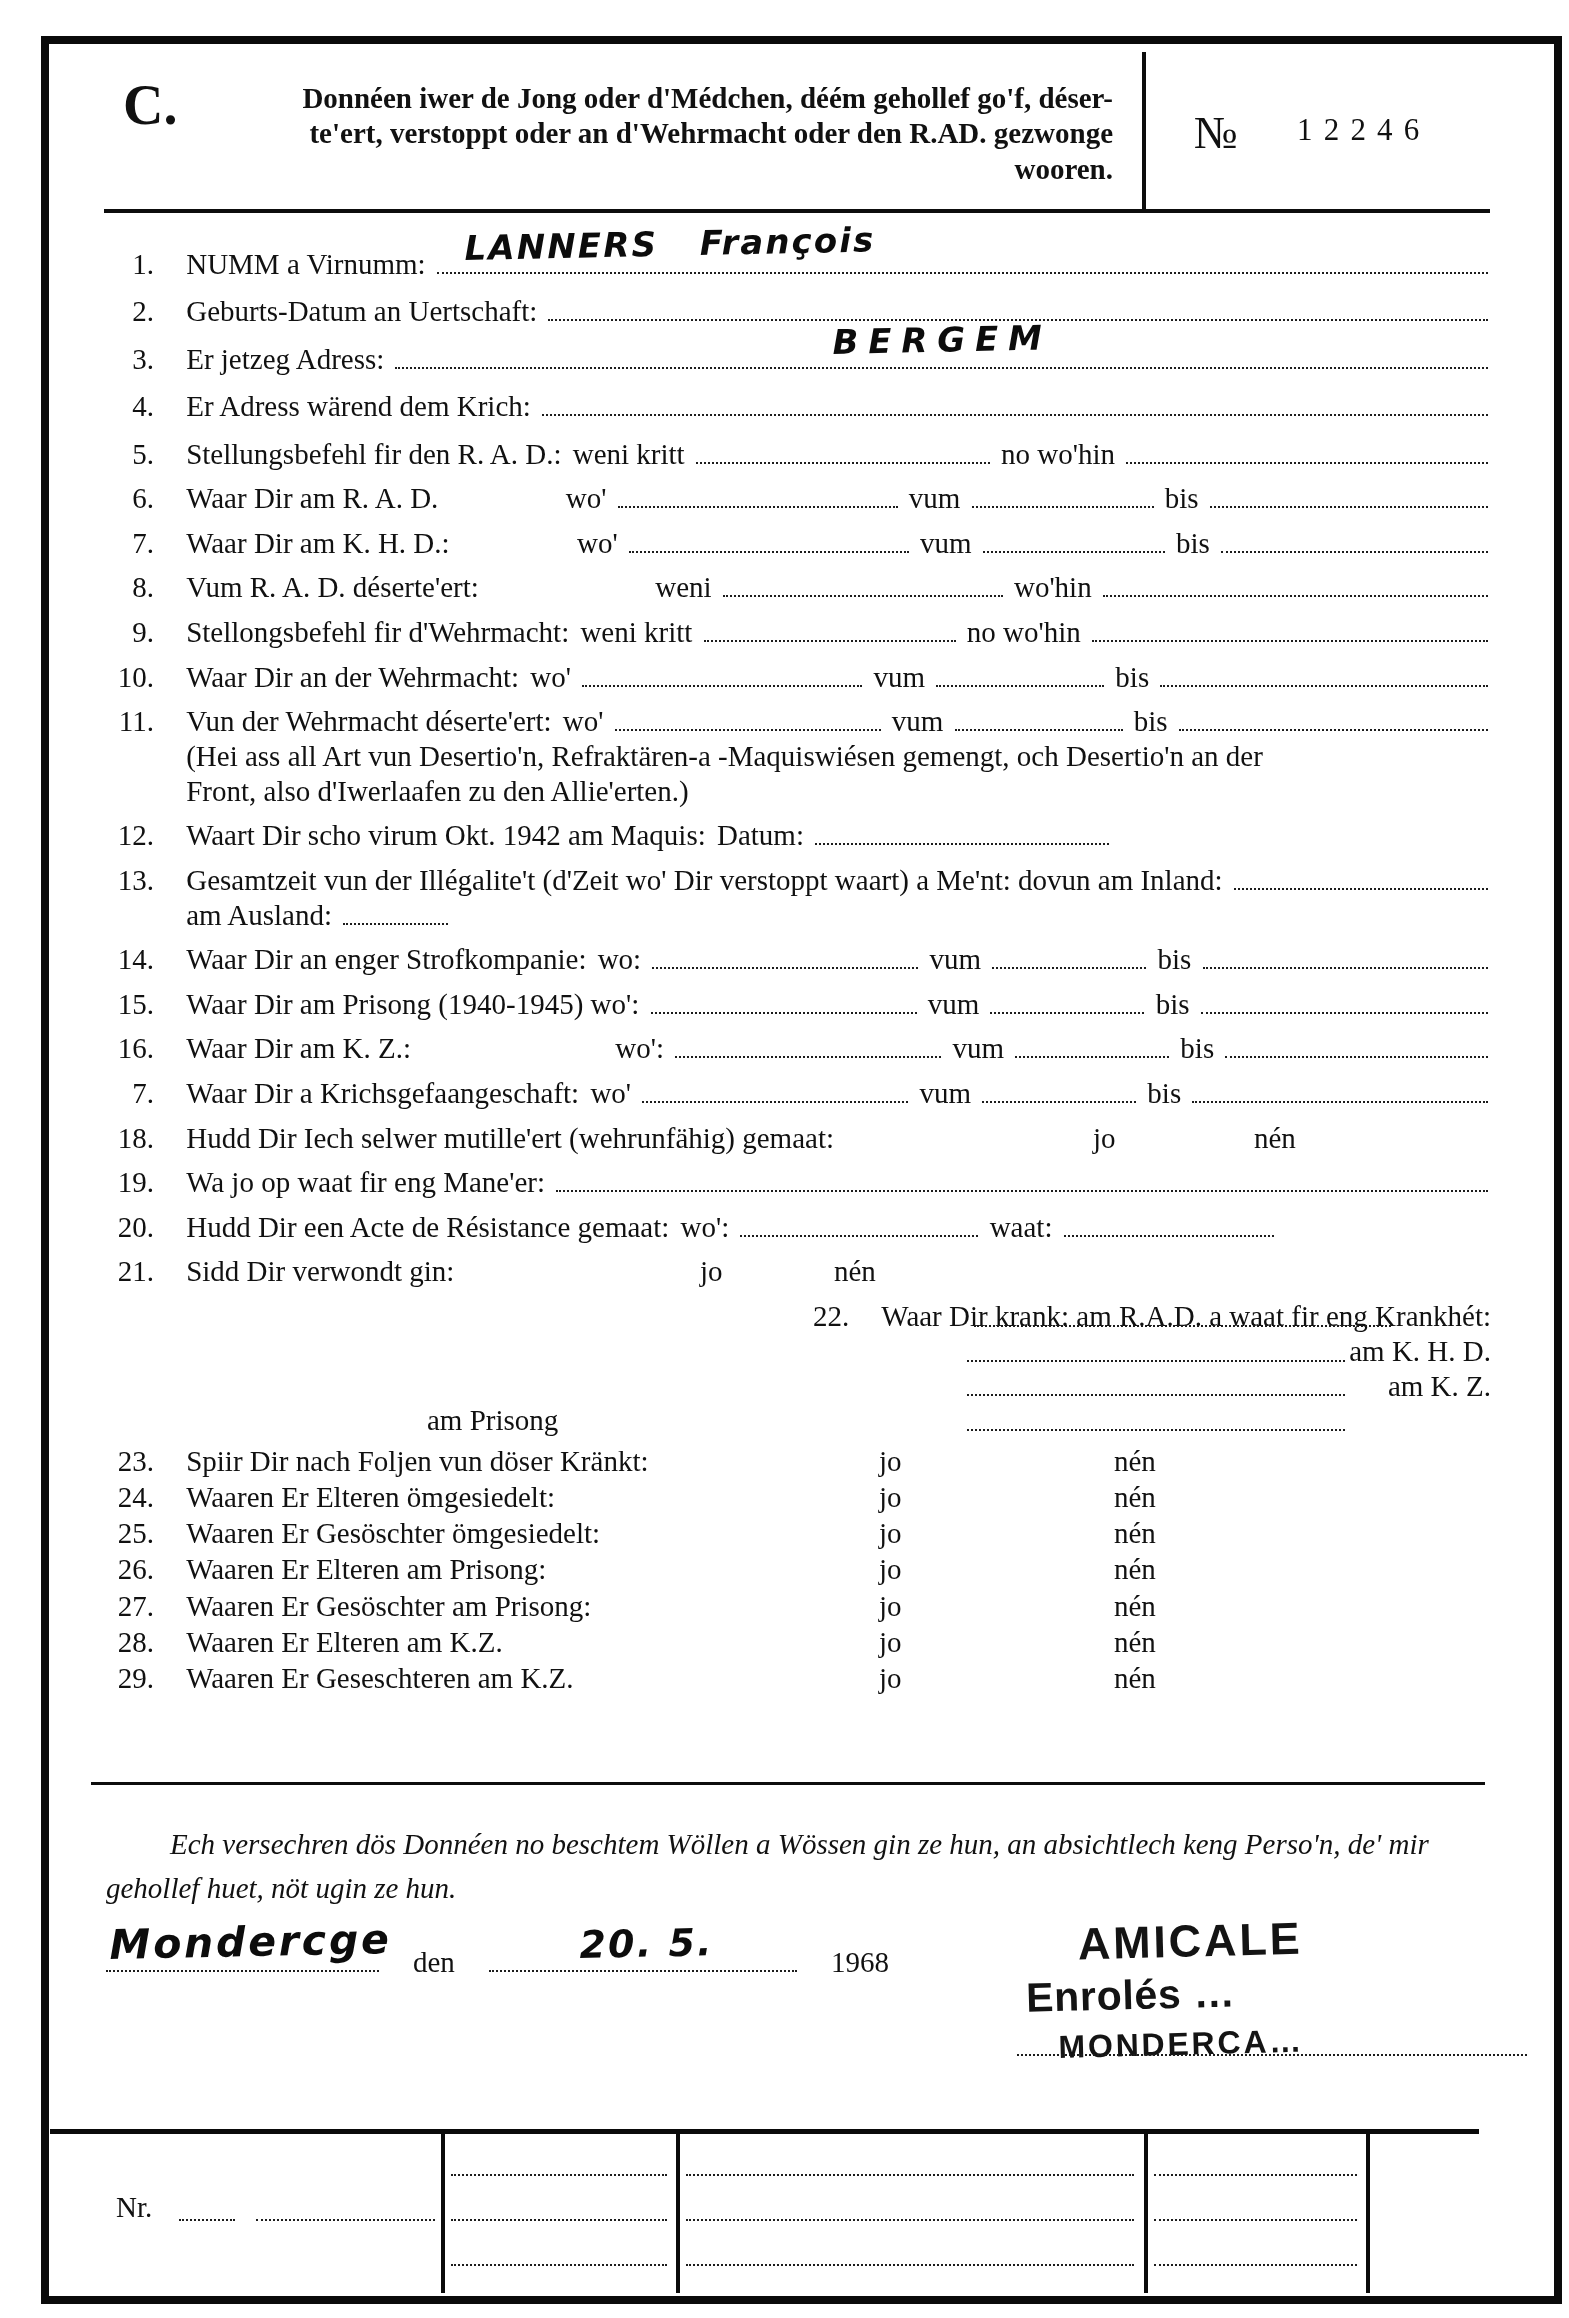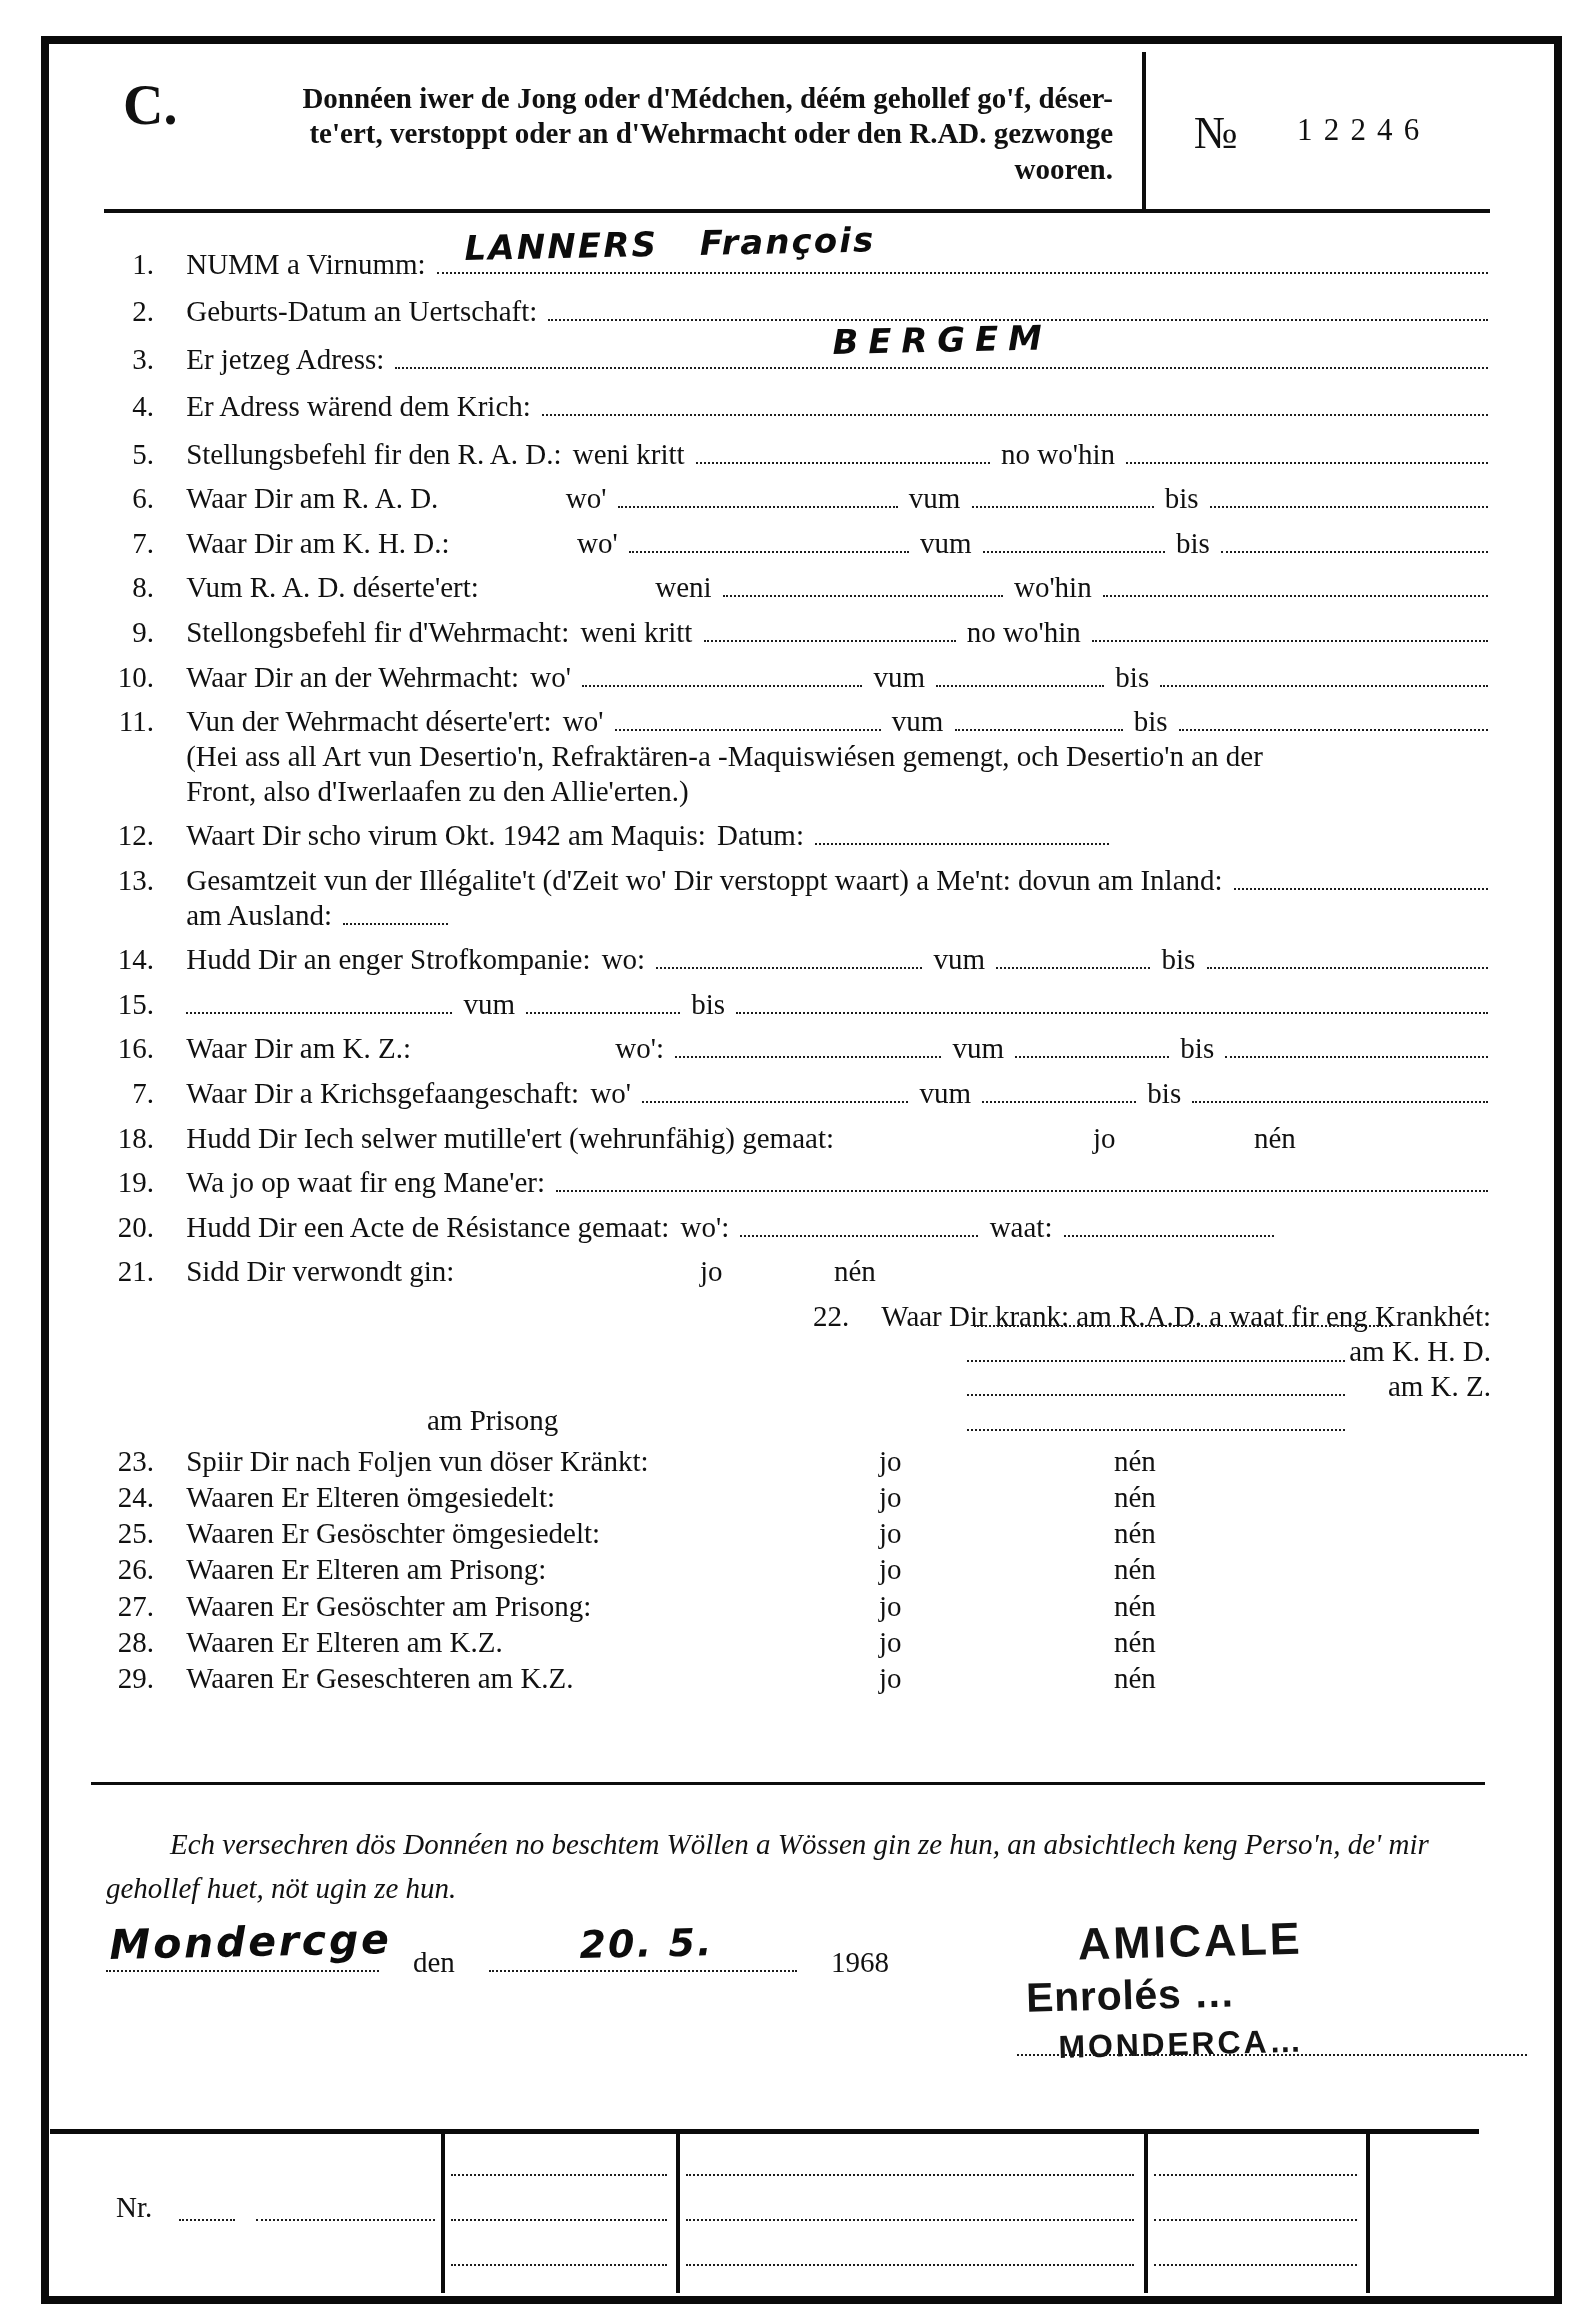--- a/index.html
+++ b/index.html
@@ -210,30 +210,31 @@
       <span class="pt ">Gesamtzeit vun der Illégalite't (d'Zeit wo' Dir verstoppt waart) a Me'nt: dovun am Inland:</span>
       <span class="dots dflex"></span>
     </div>
     <div class="row mb14">
       <span class="num"></span>
       <span class="pt ">am Ausland:</span>
       <span class="dots d150"></span>
     </div>
     <div class="row mb14">
       <span class="num">14.</span>
-      <span class="pt ">Hudd Dir an enger Strofkompanie:</span>
+      <span class="pt ">Waar Dir an enger Strofkompanie:</span>
       <span class="pt ">wo:</span>
       <span class="dots d380"></span>
       <span class="pt ">vum</span>
       <span class="dots d220"></span>
       <span class="pt ">bis</span>
       <span class="dots dflex"></span>
     </div>
     <div class="row mb14">
       <span class="num">15.</span>
+      <span class="pt ">Waar Dir am Prisong (1940-1945) wo':</span>
       <span class="dots d380"></span>
       <span class="pt ">vum</span>
       <span class="dots d220"></span>
       <span class="pt ">bis</span>
       <span class="dots dflex"></span>
     </div>
     <div class="row mb14">
       <span class="num">16.</span>
       <span class="pt ">Waar Dir am K. Z.:</span>
       <span class="sp sp260"></span>

